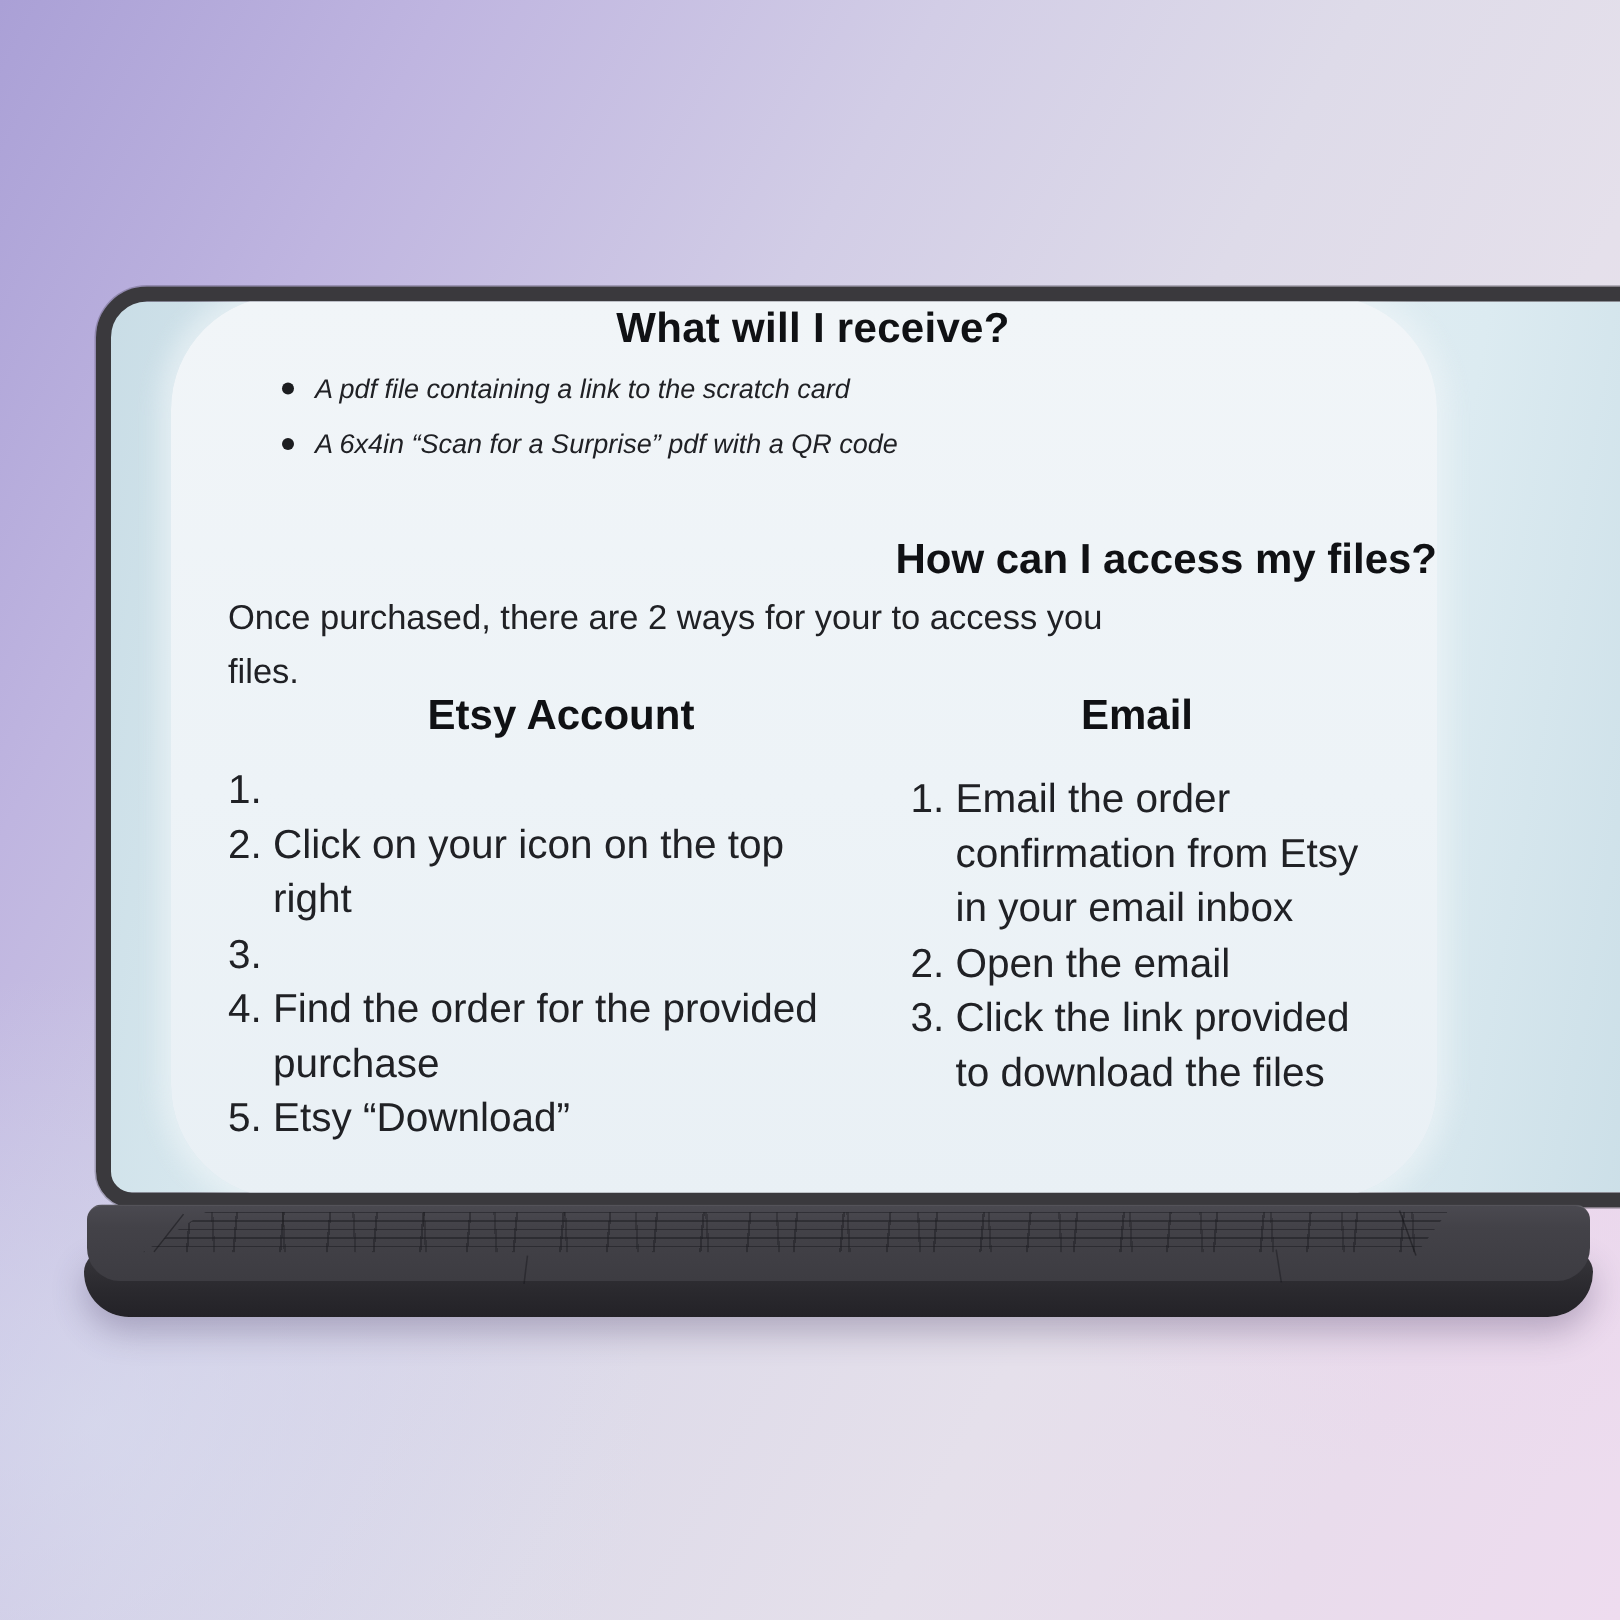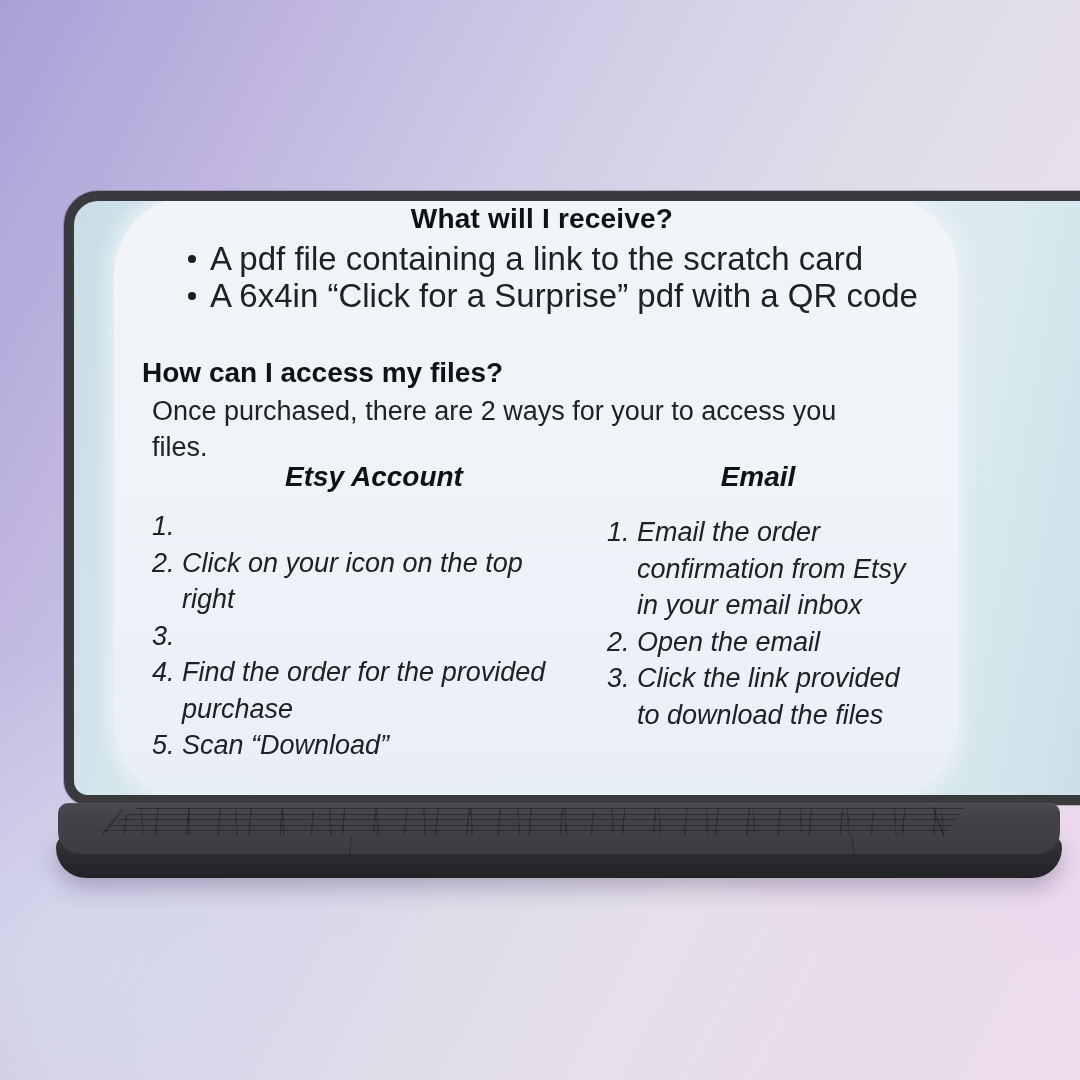--- a/index.html
+++ b/index.html
@@ -33,35 +33,35 @@
   .h-main{
     margin:0;padding:0 0 0 12px;text-align:center;
     font-size:28px;line-height:32px;font-weight:700;color:#101114;
     letter-spacing:0.2px;
   }
   ul.bullets{
     list-style:none;margin:6px 0 0 0;padding:0 0 0 74px;
   }
   ul.bullets li{
     display:flex;align-items:flex-start;
-    font-size:33px;line-height:36.5px;
+    font-size:18px;line-height:36.5px;font-style:italic;
   }
   .dot{
     flex:0 0 auto;width:8px;height:8px;border-radius:50%;
     background:#1c1d20;margin:14px 14px 0 0;
   }
   .h-sub{
-    margin:43px 0 0 0;padding:0 0 0 28px;text-align:left;
+    margin:43px 0 0 0;padding:0 0 0 28px;text-align:right;
     font-size:28px;line-height:32px;font-weight:700;color:#101114;
   }
   .intro{
     margin:4px 0 0 38px;width:780px;
-    font-size:27px;line-height:36px;white-space:pre-line;
+    font-size:23px;line-height:36px;white-space:pre-line;
   }
-  .cols{display:flex;margin-top:-3px;font-style:italic;}
+  .cols{display:flex;margin-top:-3px;}
   .col-left{margin-left:38px;width:420px;}
   .col-right{margin-left:35px;width:348px;}
   .col-title{
     margin:0;font-size:28px;line-height:30px;font-weight:700;color:#101114;
     text-align:center;
   }
   .col-left .col-title{padding-left:24px;}
   .col-right .col-title{padding-right:46px;}
   ol.steps{list-style:none;margin:16px 0 0 0;padding:0;}
   .col-right ol.steps{margin-top:22px;}
@@ -111,21 +111,21 @@
 
         <h2 class="h-main">What will I receive?</h2>
 
         <ul class="bullets">
           <li>
             <span class="dot"></span>
             <span>A pdf file containing a link to the scratch card</span>
           </li>
           <li>
             <span class="dot"></span>
-            <span>A 6x4in “Click for a Surprise” pdf with a QR code</span>
+            <span>A 6x4in “Scan for a Surprise” pdf with a QR code</span>
           </li>
         </ul>
 
         <h2 class="h-sub">How can I access my files?</h2>
 
         <p class="intro">Once purchased, there are 2 ways for your to access you
 files.</p>
 
         <div class="cols">
 
@@ -143,21 +143,21 @@
               <li>
                 <span class="num">3.</span>
               </li>
               <li>
                 <span class="num">4.</span>
                 <span class="step-text">Find the order for the provided
 purchase</span>
               </li>
               <li>
                 <span class="num">5.</span>
-                <span class="step-text">Scan “Download”</span>
+                <span class="step-text">Etsy “Download”</span>
               </li>
             </ol>
           </div>
 
           <div class="col-right">
             <h3 class="col-title">Email</h3>
             <ol class="steps">
               <li>
                 <span class="num">1.</span>
                 <span class="step-text">Email the order

